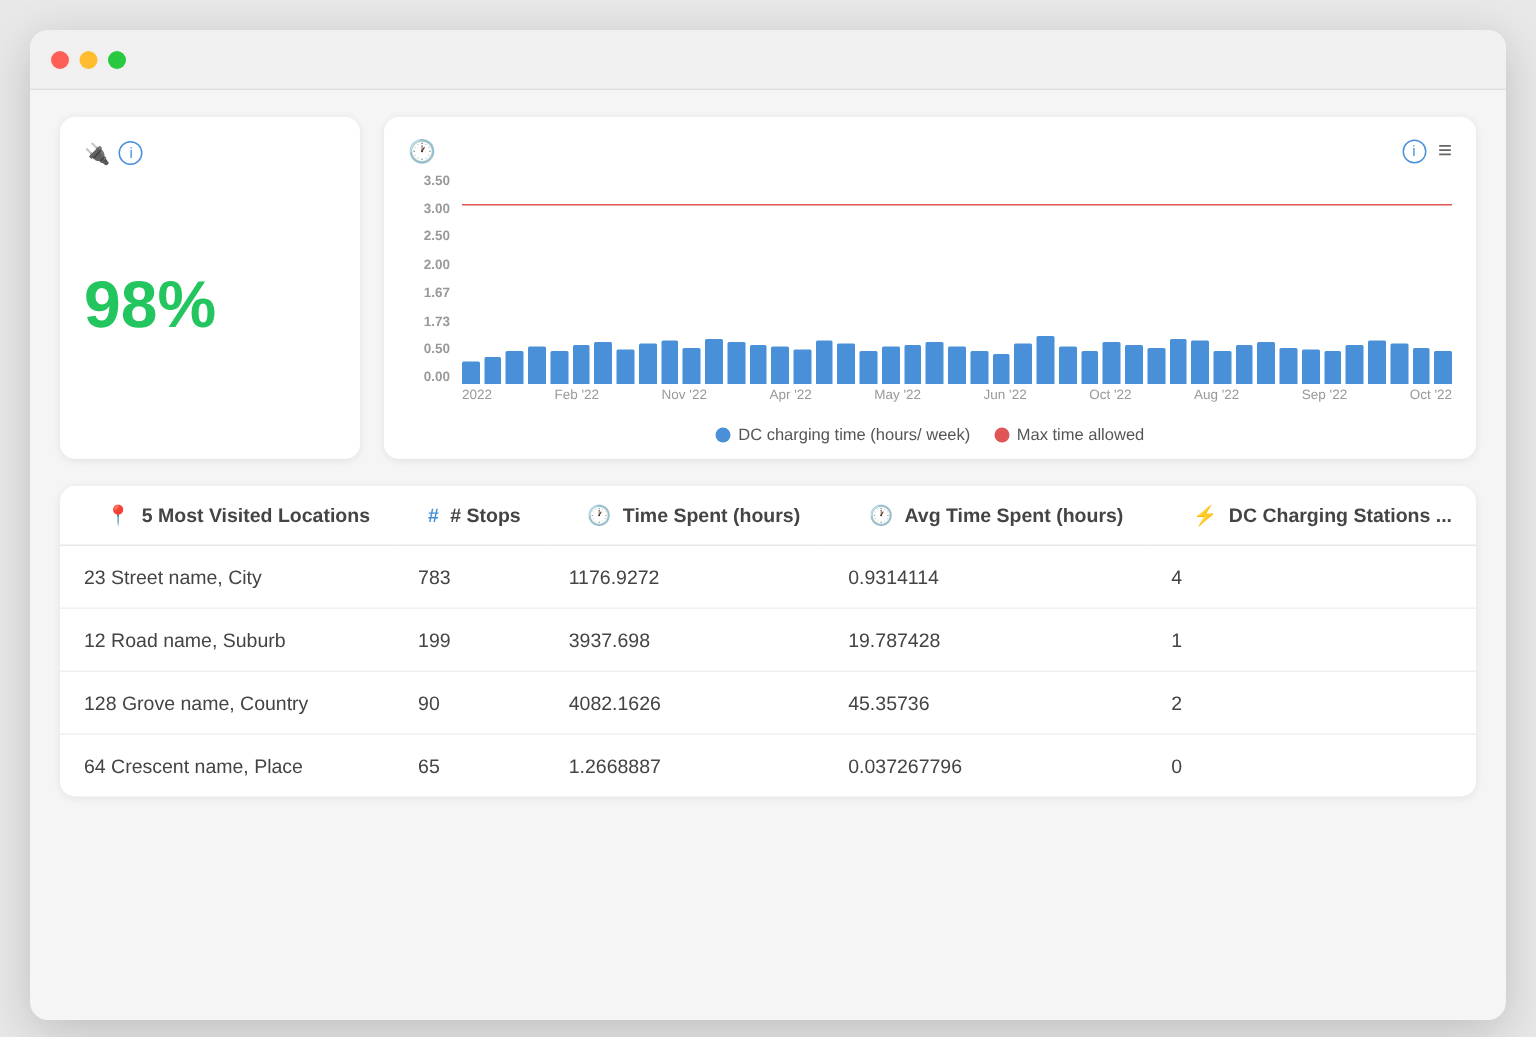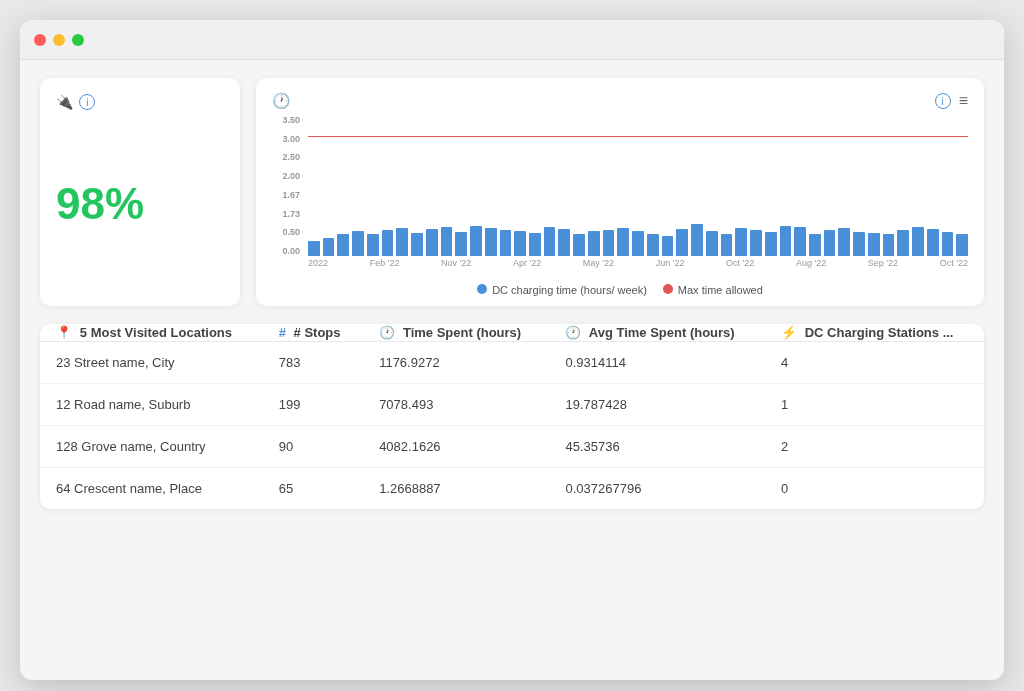--- a/index.html
+++ b/index.html
@@ -195,21 +195,21 @@
       display: flex;
       align-items: center;
       gap: 16px;
       justify-content: center;
       font-size: 11px;
       color: #555;
       padding-top: 2px;
     }
     .legend-item {
       display: flex;
-      align-items: flex-start;
+      align-items: center;
       gap: 5px;
     }
     .legend-dot {
       width: 10px; height: 10px;
       border-radius: 50%;
     }
     .legend-dot-blue { background: #4a90d9; }
     .legend-dot-red { background: #e05555; }
     
     .table-card {
@@ -220,22 +220,22 @@
     }
     table {
       width: 100%;
       border-collapse: collapse;
       font-size: 13px;
     }
     thead tr {
       border-bottom: 1px solid #e8e8e8;
     }
     th {
-      padding: 1px 16px;
-      text-align: left;
+      padding: 12px 16px;
+      text-align: right;
       font-weight: 600;
       color: #444;
       font-size: 13px;
       white-space: nowrap;
     }
     th .col-icon {
       margin-right: 4px;
     }
     td {
       padding: 13px 16px;
@@ -407,21 +407,21 @@
         <tr>
       <td>23 Street name, City</td>
       <td>783</td>
       <td>1176.9272</td>
       <td>0.9314114</td>
       <td>4</td>
     </tr>
             <tr>
       <td>12 Road name, Suburb</td>
       <td>199</td>
-      <td>7078.493</td>
+      <td>3937.698</td>
       <td>19.787428</td>
       <td>1</td>
     </tr>
             <tr>
       <td>128 Grove name, Country</td>
       <td>90</td>
       <td>4082.1626</td>
       <td>45.35736</td>
       <td>2</td>
     </tr>

